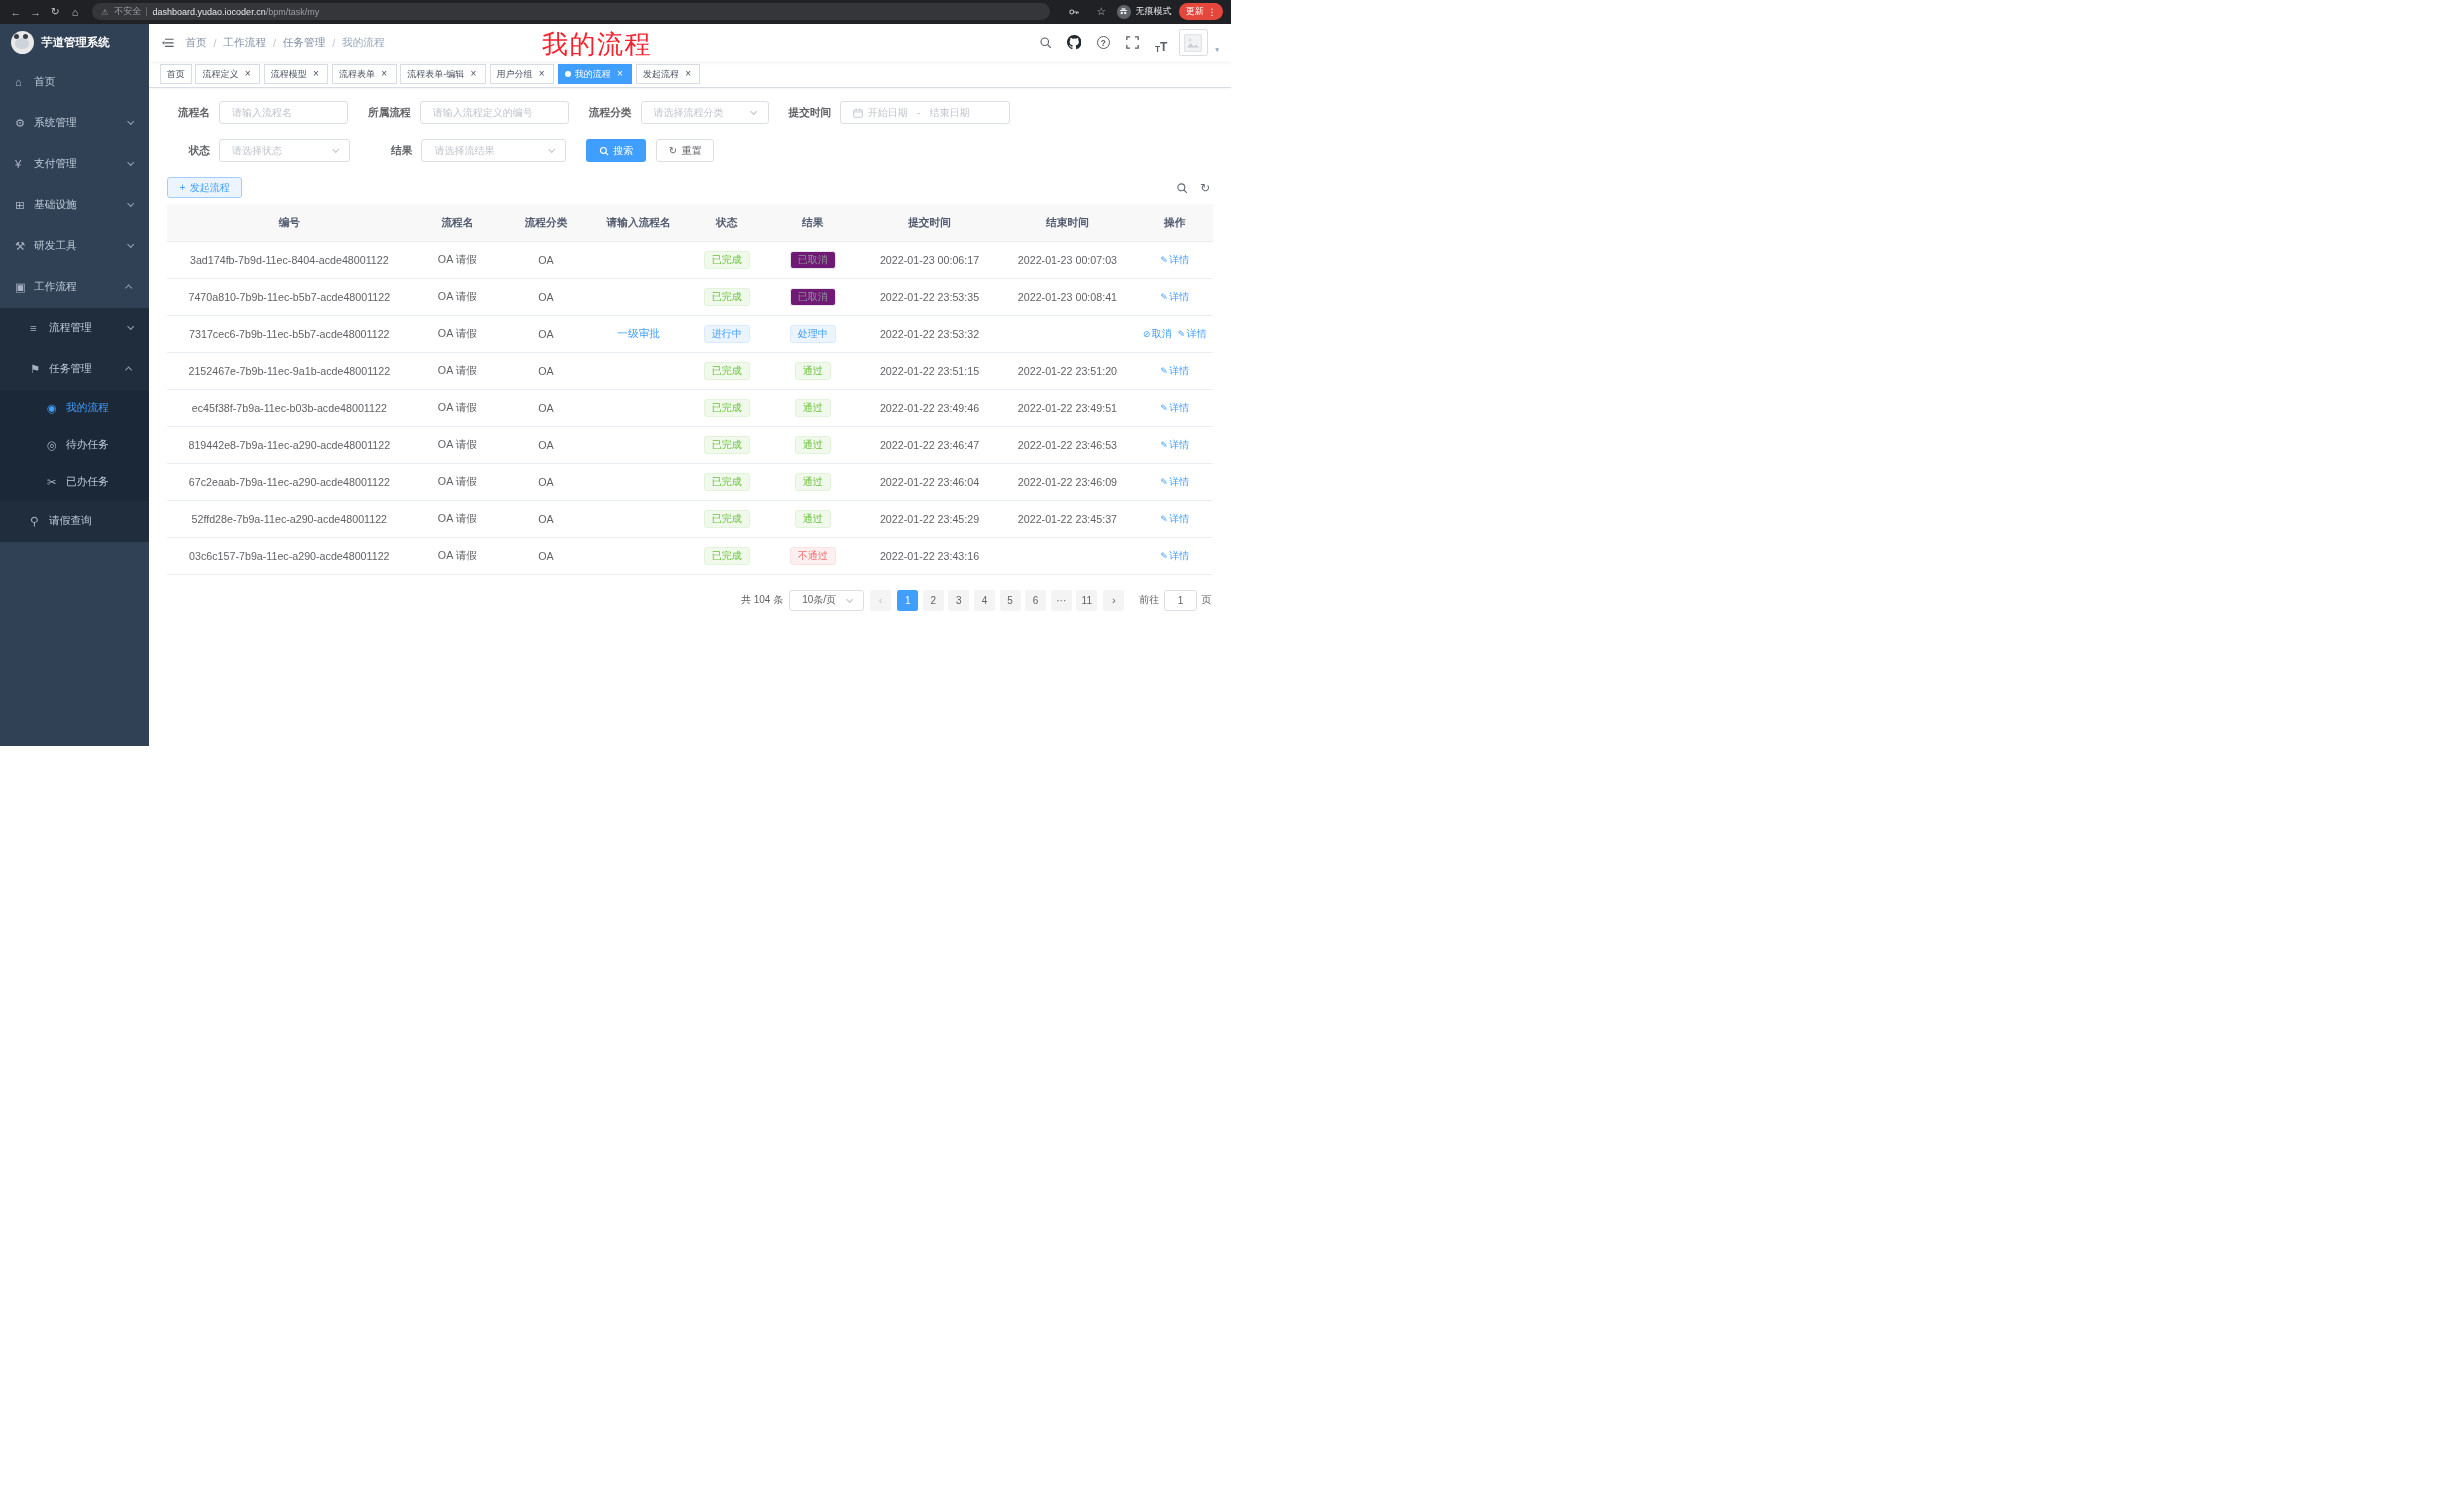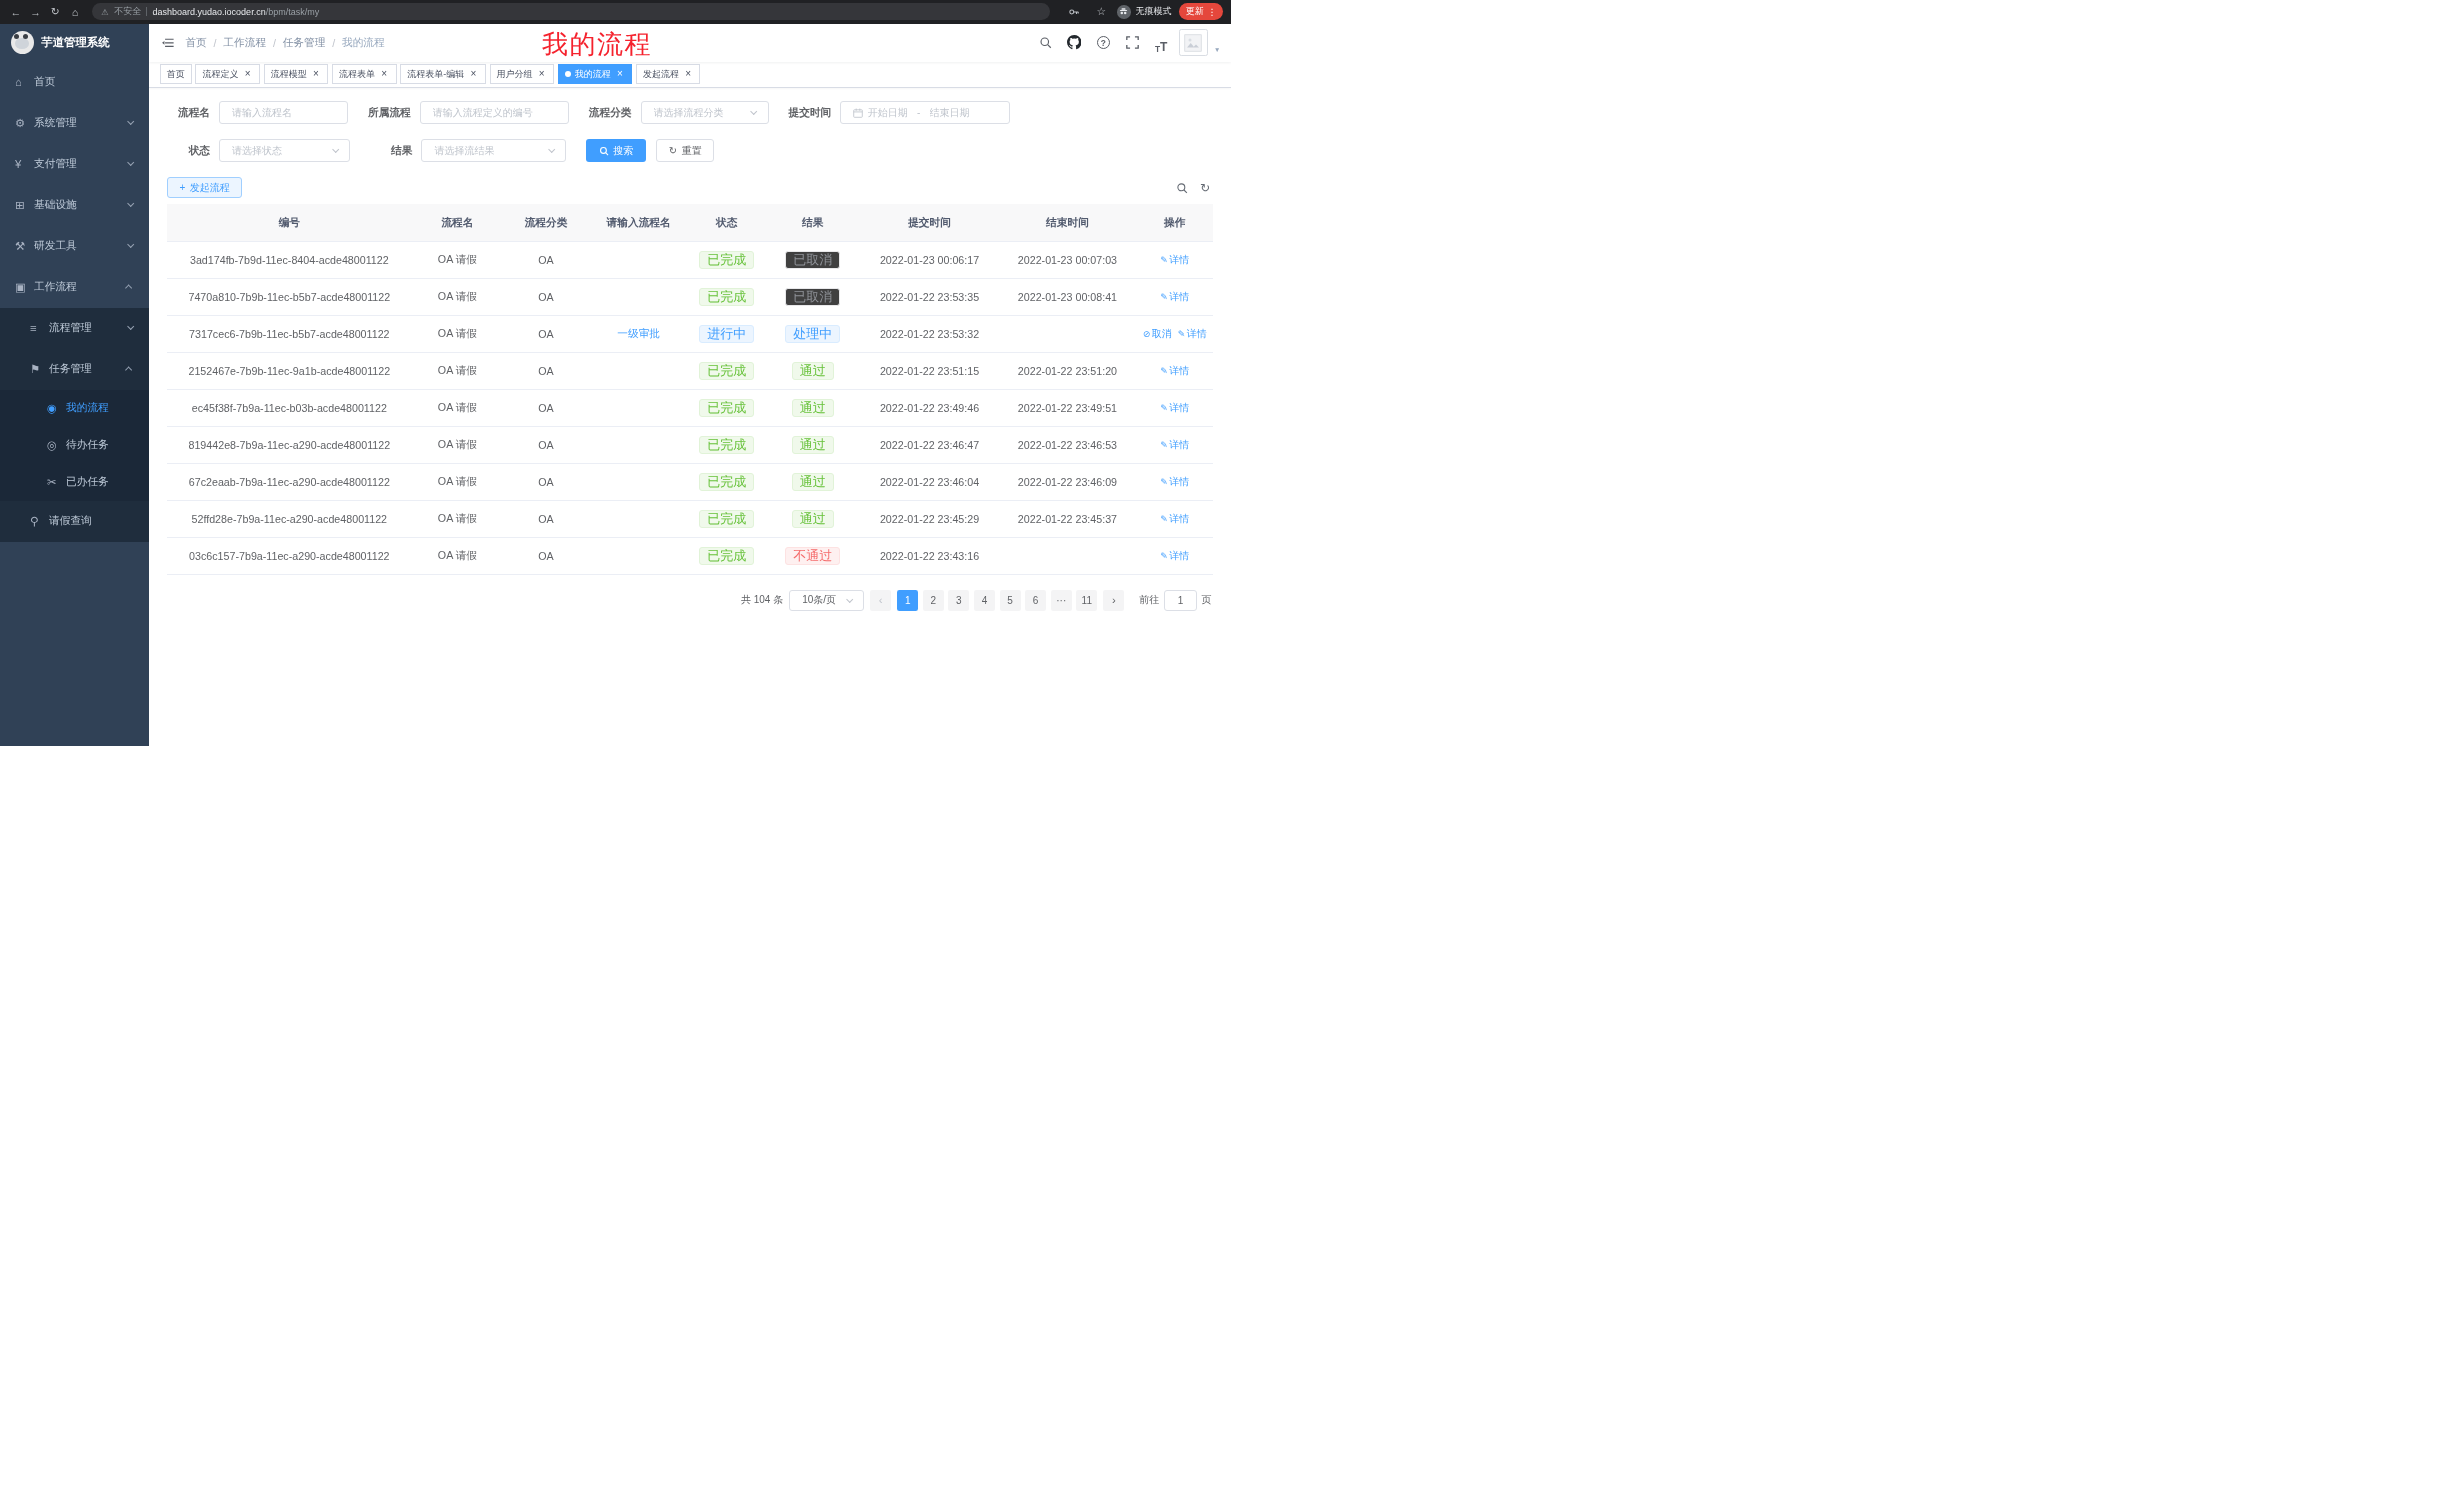--- a/index.html
+++ b/index.html
@@ -86,23 +86,23 @@
   .tool-icons{display:flex;align-items:center;gap:12px;color:#646a73;padding-right:3px}
   .tool-icons .ti{cursor:pointer;font-size:12px;display:flex;align-items:center}
 
   
   table{width:100%;border-collapse:collapse;table-layout:fixed;margin-top:6px}
   th{height:37px;font-size:10.7px;color:#515a6e;font-weight:700;background:#f8f8f9;border-bottom:0.8px solid #ebeef5;text-align:center;white-space:nowrap;overflow:hidden}
   td{height:37px;font-size:10.7px;color:#606266;text-align:center;border-bottom:0.8px solid #ebeef5;white-space:nowrap;overflow:hidden;text-overflow:ellipsis}
   th:nth-child(1){width:243px}th:nth-child(2){width:91px}th:nth-child(3){width:85px}
   th:nth-child(4){width:99px}th:nth-child(5){width:76px}th:nth-child(6){width:95px}
   th:nth-child(7){width:137px}th:nth-child(8){width:137px}th:nth-child(9){width:76px}
-  .el-tag{display:inline-block;height:18px;line-height:16.7px;padding:0 6.8px;border-radius:3px;font-size:13px;border:0.8px solid}
+  .el-tag{display:inline-block;height:18px;line-height:16.7px;padding:0 6.8px;border-radius:3px;font-size:10px;border:0.8px solid}
   .t-success{background:#f0f9eb;border-color:#e1f3d8;color:#67c23a}
-  .t-info{background:#404040;border-color:#e9e9eb;color:#909399}
+  .t-info{background:#701a75;border-color:#e9e9eb;color:#909399}
   .t-primary{background:#ecf5ff;border-color:#d9ecff;color:#409eff}
   .t-danger{background:#fef0f0;border-color:#fde2e2;color:#f56c6c}
   .task-link{color:#409eff;cursor:pointer;text-decoration:none}
   .op-link{color:#409eff;font-size:10px;margin:0 3px;cursor:pointer;text-decoration:none;white-space:nowrap}
   .op-icon{font-size:9px;margin-right:1.5px}
 
   
   .pagination{display:flex;align-items:center;justify-content:flex-end;margin-top:15px;gap:6px;font-size:10px;color:#606266;padding-right:1.5px}
   .pg-size{width:75px;height:21px;border:0.8px solid #dcdfe6;border-radius:3px;display:flex;align-items:center;justify-content:space-between;padding:0 12px;cursor:pointer}
   .pg-btn,.pg-num{min-width:21px;height:21px;border:none;border-radius:2.3px;background:#f4f4f5;color:#606266;font-size:10px;cursor:pointer;display:inline-flex;align-items:center;justify-content:center;font-family:inherit}

